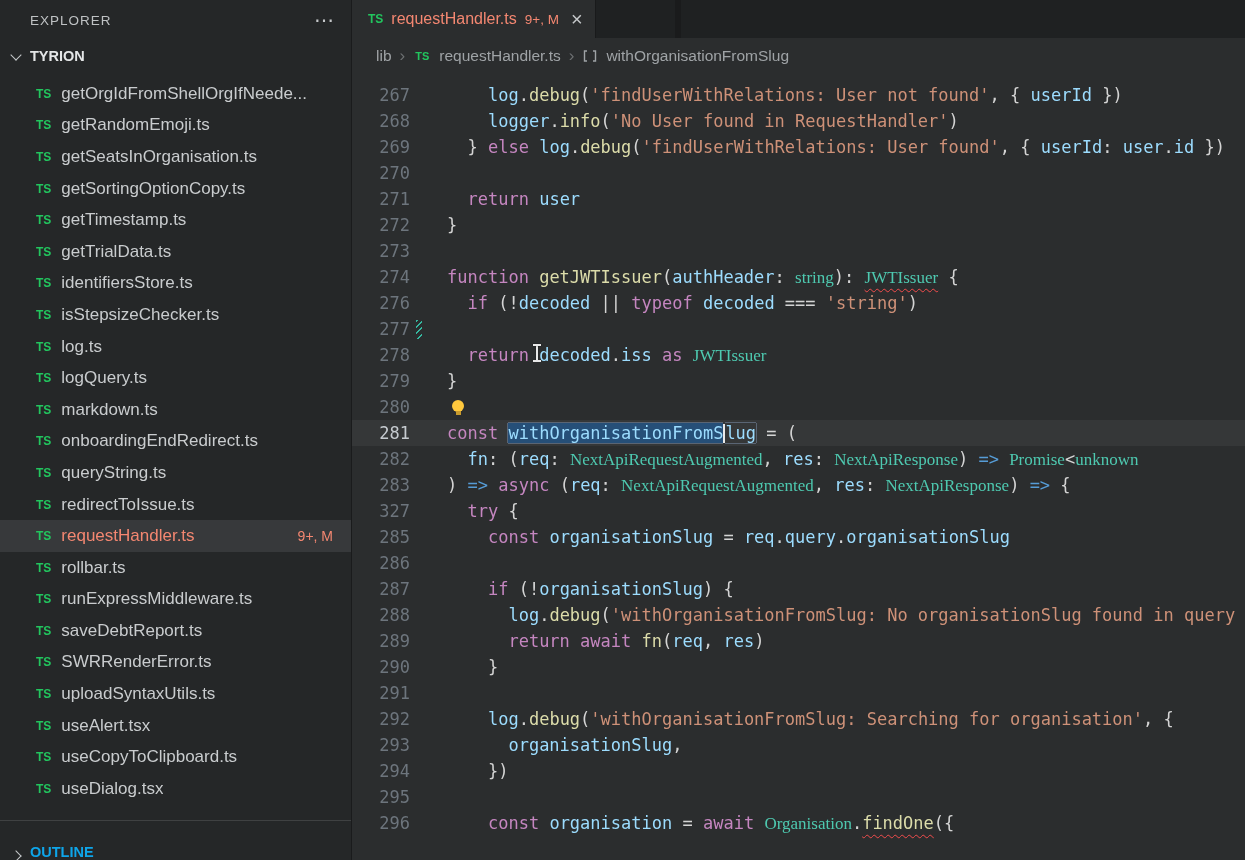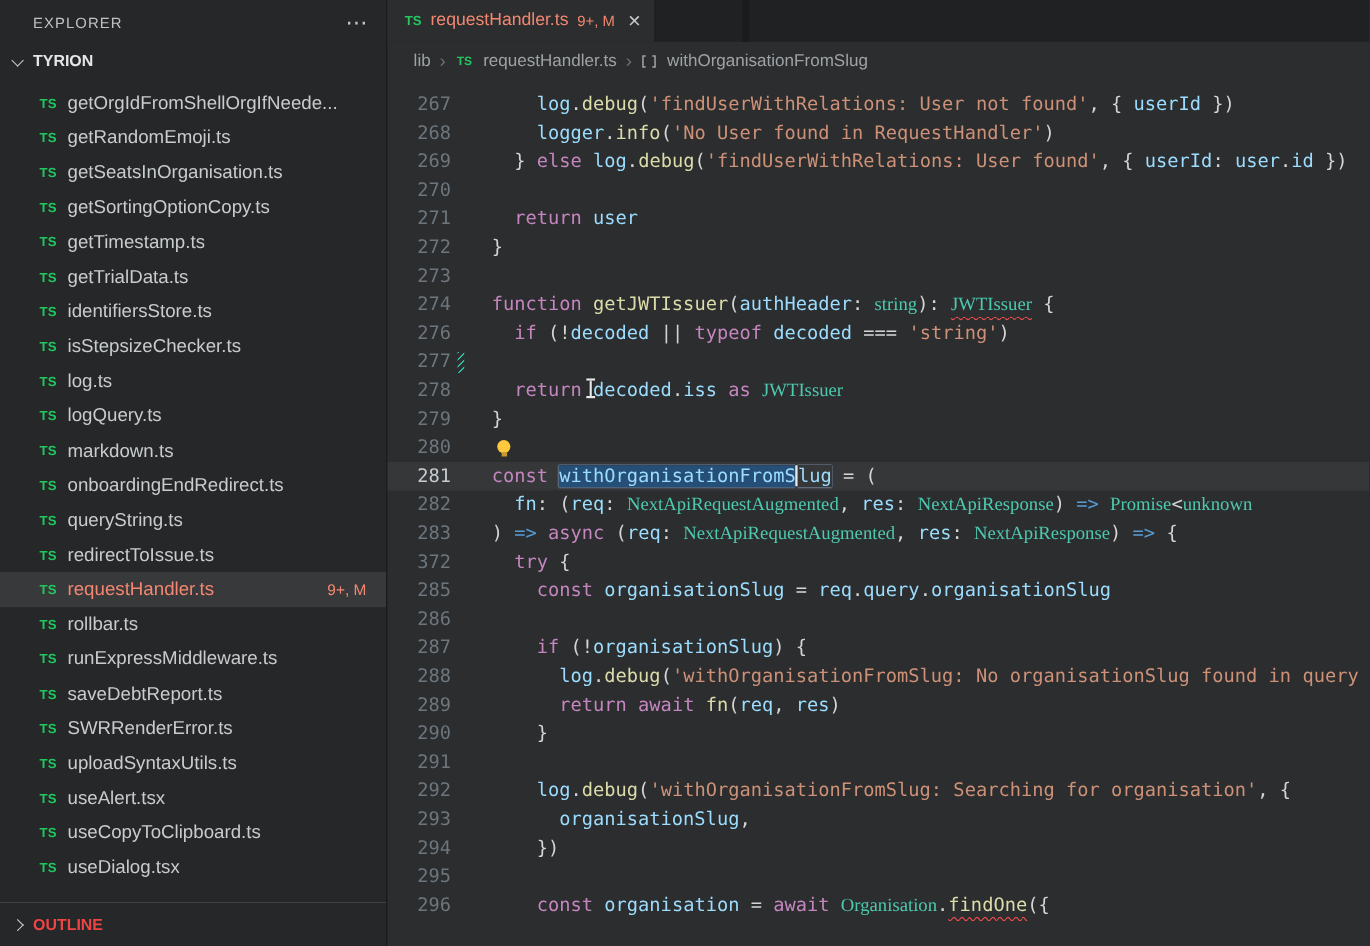--- a/index.html
+++ b/index.html
@@ -20,22 +20,22 @@
   .chev.down { transform:rotate(45deg); margin:0 10px 3px 2px; }
   .chev.right { transform:rotate(-45deg); margin:0 10px 0 2px; }
   .file-list { position:absolute; top:72px; left:0; right:0; bottom:40px; padding-top:6px; overflow:hidden; }
   .file-row { height:31.6px; display:flex; align-items:center; padding-left:36px;
               font-size:17px; color:#c9ccce; cursor:pointer; white-space:nowrap; }
   .file-row.selected { background:#37393b; color:#f48771; }
   .ts-icon { color:#22c55e; font-weight:bold; font-size:12px; margin-right:10px; flex:none; }
   .fname { overflow:hidden; }
   .fbadge { margin-left:auto; margin-right:18px; font-size:14px; color:#f48771; }
   .sb-outline { position:absolute; bottom:0; left:0; right:0; height:40px;
-                border-top:1px solid rgba(255,255,255,.12); display:flex; align-items:center;
-                padding-left:10px; font-weight:bold; font-size:14.5px; color:#ef4444;
+                border-top:1px solid rgba(255,255,255,.12); display:flex; align-items:flex-end;
+                padding-left:10px; font-weight:bold; font-size:14.5px; color:#0ea5e9;
                 background:#252728; cursor:pointer; }
 
   
   .editor { flex:1; display:flex; flex-direction:column; background:#2b2d2e; min-width:0; }
   .tabbar { height:38px; background:#1f2122; display:flex; position:relative; flex:none; }
   .tab { display:flex; align-items:center; padding:0 12px 0 16px; background:#2b2d2e;
          border-right:1px solid #191a1b; font-size:16px; cursor:pointer; }
   .tab .ts-icon { font-size:12px; margin-right:8px; }
   .tab-title { color:#f48771; margin-right:8px; }
   .tab-badge { color:#f48771; font-size:13.5px; }
@@ -235,21 +235,21 @@
         <div class="line"><span class="ln">273</span><span class="lc"></span></div>
         <div class="line"><span class="ln">274</span><span class="lc"><span class="k">function</span><span class="p"> </span><span class="f">getJWTIssuer</span><span class="p">(</span><span class="v">authHeader</span><span class="p">: </span><span class="t">string</span><span class="p">): </span><span class="t err">JWTIssuer</span><span class="p"> {</span></span></div>
         <div class="line"><span class="ln">276</span><span class="lc"><span class="p">  </span><span class="k">if</span><span class="p"> (!</span><span class="v">decoded</span><span class="p"> || </span><span class="k">typeof</span><span class="p"> </span><span class="v">decoded</span><span class="p"> === </span><span class="s">'string'</span><span class="p">)</span></span></div>
         <div class="line"><span class="ln">277</span><span class="decor zig"></span><span class="lc"></span></div>
         <div class="line"><span class="ln">278</span><span class="lc"><span class="p">  </span><span class="k">return</span><span class="p"> </span><span class="v">decoded</span><span class="p">.</span><span class="v">iss</span><span class="p"> </span><span class="k">as</span><span class="p"> </span><span class="t">JWTIssuer</span></span></div>
         <div class="line"><span class="ln">279</span><span class="lc"><span class="p">}</span></span></div>
         <div class="line"><span class="ln">280</span><span class="decor bulb"></span><span class="lc"></span></div>
         <div class="line current"><span class="ln">281</span><span class="lc"><span class="k">const</span><span class="p"> </span><span class="v sel boxl">withOrganisationFromS</span><span class="caret"></span><span class="v boxr">lug</span><span class="p"> = (</span></span></div>
         <div class="line"><span class="ln">282</span><span class="lc"><span class="p">  </span><span class="v">fn</span><span class="p">: (</span><span class="v">req</span><span class="p">: </span><span class="t">NextApiRequestAugmented</span><span class="p">, </span><span class="v">res</span><span class="p">: </span><span class="t">NextApiResponse</span><span class="p">) </span><span class="a">=&gt;</span><span class="p"> </span><span class="t">Promise</span><span class="p">&lt;</span><span class="t">unknown</span></span></div>
         <div class="line"><span class="ln">283</span><span class="lc"><span class="p">) </span><span class="a">=&gt;</span><span class="p"> </span><span class="k">async</span><span class="p"> (</span><span class="v">req</span><span class="p">: </span><span class="t">NextApiRequestAugmented</span><span class="p">, </span><span class="v">res</span><span class="p">: </span><span class="t">NextApiResponse</span><span class="p">) </span><span class="a">=&gt;</span><span class="p"> {</span></span></div>
-        <div class="line"><span class="ln">372</span><span class="lc"><span class="p">  </span><span class="k">try</span><span class="p"> {</span></span></div>
+        <div class="line"><span class="ln">327</span><span class="lc"><span class="p">  </span><span class="k">try</span><span class="p"> {</span></span></div>
         <div class="line"><span class="ln">285</span><span class="lc"><span class="p">    </span><span class="k">const</span><span class="p"> </span><span class="v">organisationSlug</span><span class="p"> = </span><span class="v">req</span><span class="p">.</span><span class="v">query</span><span class="p">.</span><span class="v">organisationSlug</span></span></div>
         <div class="line"><span class="ln">286</span><span class="lc"></span></div>
         <div class="line"><span class="ln">287</span><span class="lc"><span class="p">    </span><span class="k">if</span><span class="p"> (!</span><span class="v">organisationSlug</span><span class="p">) {</span></span></div>
         <div class="line"><span class="ln">288</span><span class="lc"><span class="p">      </span><span class="v">log</span><span class="p">.</span><span class="f">debug</span><span class="p">(</span><span class="s">'withOrganisationFromSlug: No organisationSlug found in query</span></span></div>
         <div class="line"><span class="ln">289</span><span class="lc"><span class="p">      </span><span class="k">return</span><span class="p"> </span><span class="k">await</span><span class="p"> </span><span class="f">fn</span><span class="p">(</span><span class="v">req</span><span class="p">, </span><span class="v">res</span><span class="p">)</span></span></div>
         <div class="line"><span class="ln">290</span><span class="lc"><span class="p">    }</span></span></div>
         <div class="line"><span class="ln">291</span><span class="lc"></span></div>
         <div class="line"><span class="ln">292</span><span class="lc"><span class="p">    </span><span class="v">log</span><span class="p">.</span><span class="f">debug</span><span class="p">(</span><span class="s">'withOrganisationFromSlug: Searching for organisation'</span><span class="p">, {</span></span></div>
         <div class="line"><span class="ln">293</span><span class="lc"><span class="p">      </span><span class="v">organisationSlug</span><span class="p">,</span></span></div>
         <div class="line"><span class="ln">294</span><span class="lc"><span class="p">    })</span></span></div>

